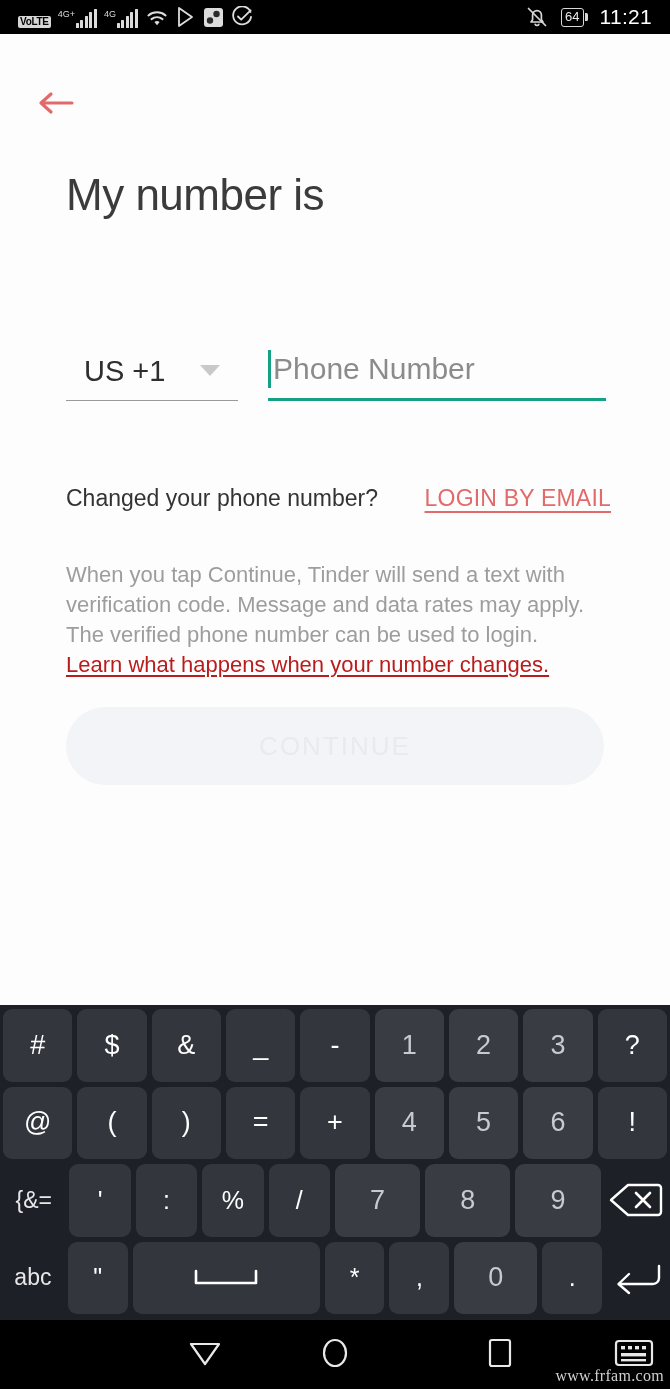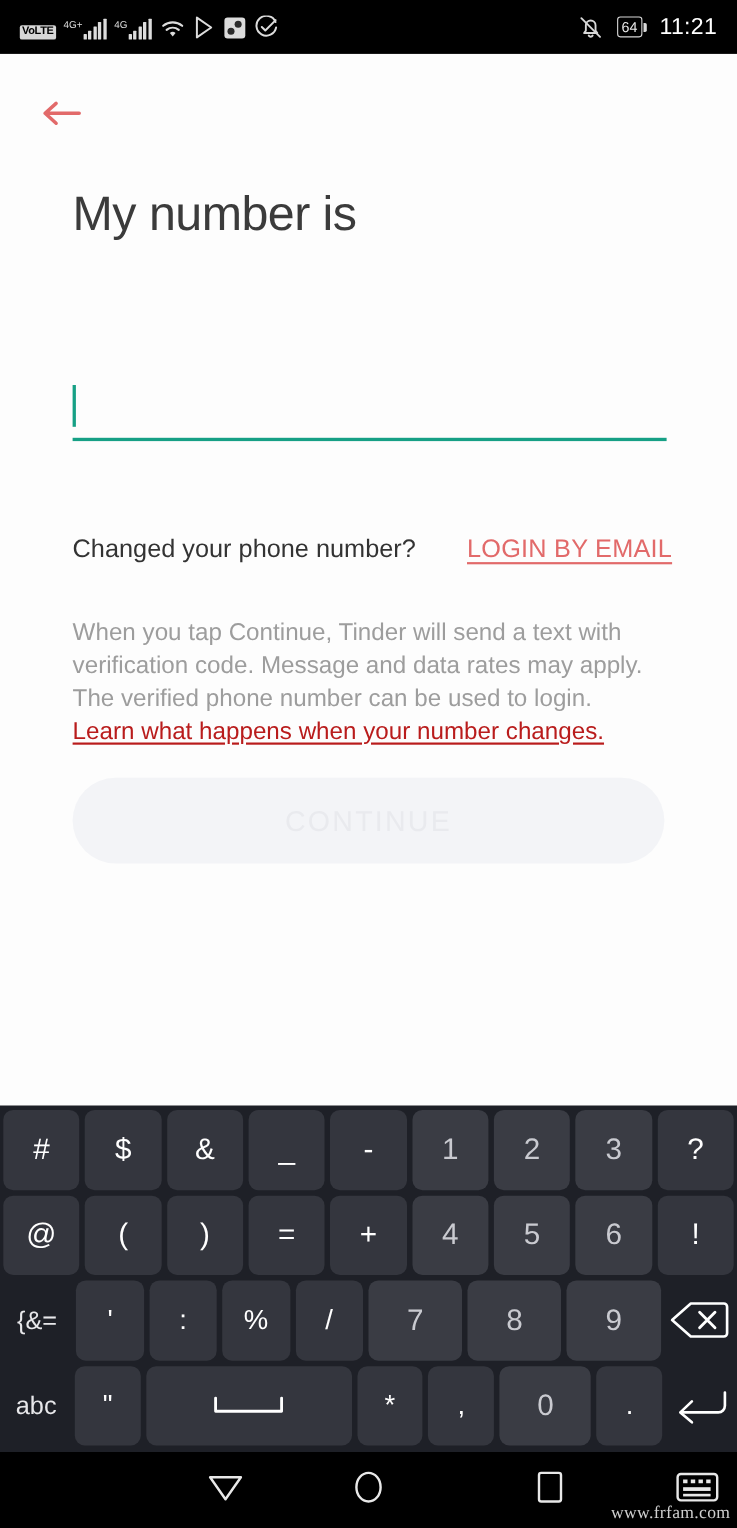--- a/index.html
+++ b/index.html
@@ -7,21 +7,21 @@
   body {
     font-family: "Liberation Sans", sans-serif;
     background:#000;
     overflow:hidden;
     position:relative;
   }
   #screen { position:relative; width:670px; height:1389px; background:#fdfdfd; }
 
   
   .statusbar{
-    position:absolute; top:0; left:0; width:670px; height:49px;
+    position:absolute; top:0; left:0; width:670px; height:34px;
     background:#000; display:flex; align-items:center;
     padding:0 18px; color:#e8e8e8;
   }
   .sb-left{ display:flex; align-items:flex-end; gap:7px; }
   .sb-right{ margin-left:auto; display:flex; align-items:center; gap:12px; }
   .volte{
     font-size:10px; font-weight:bold; letter-spacing:-0.3px;
     background:#d6d6d6; color:#000; padding:1px 2px; border-radius:2px;
     line-height:1.05; font-family:"Liberation Sans", sans-serif;
   }
@@ -222,22 +222,27 @@
       <span>
         <svg width="40" height="30" viewBox="0 0 40 30">
           <path d="M36 15H5M15 6L5 15l10 9" fill="none" stroke="#e26a6a" stroke-width="3.2" stroke-linecap="round" stroke-linejoin="round"></path>
         </svg>
       </span>
     </div>
 
     <h1 class="title">My number is</h1>
 
     <div class="fieldrow">
+      <div class="cc">
+        <span class="cc-label">US +1</span>
+        <span class="caret"></span>
+      </div>
       <div class="phone">
         <span class="cursor"></span>
+        <span class="ph-placeholder">Phone Number</span>
       </div>
     </div>
 
     <div class="linkrow">
       <span class="q">Changed your phone number?</span>
       <span class="a">LOGIN BY EMAIL</span>
     </div>
 
     <p class="legal">
       <span>When you tap Continue, Tinder will send a text with verification code. Message and data rates may apply. The verified phone number can be used to login. </span><span class="learn">Learn what happens when your number changes.</span>

